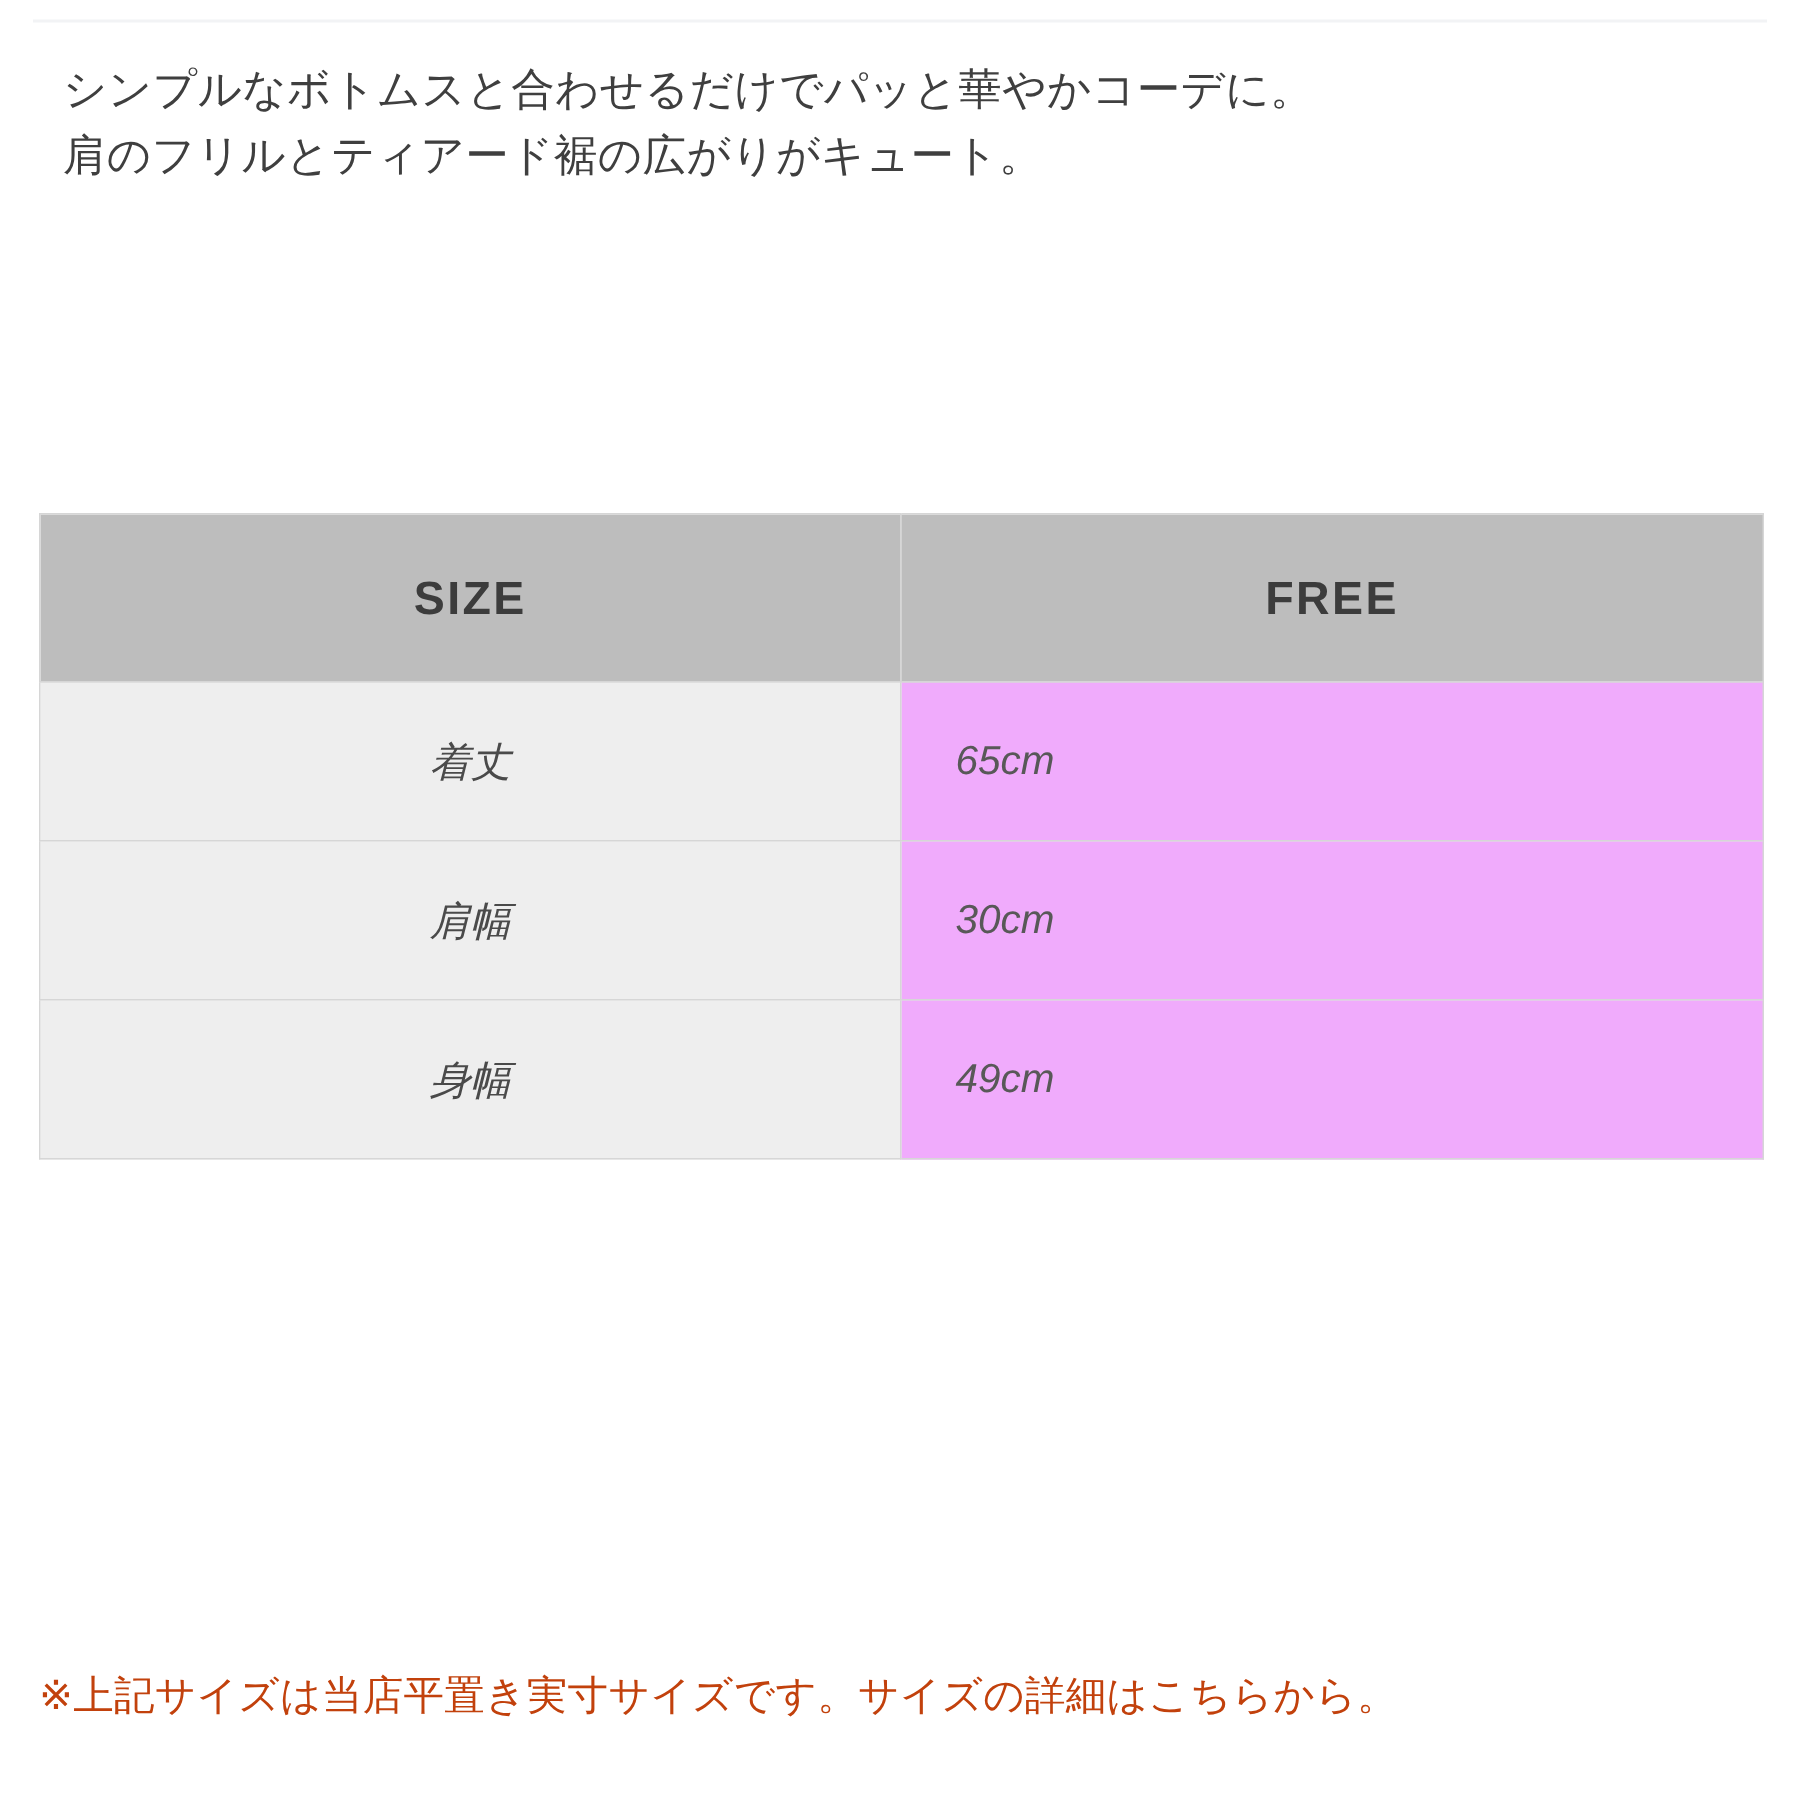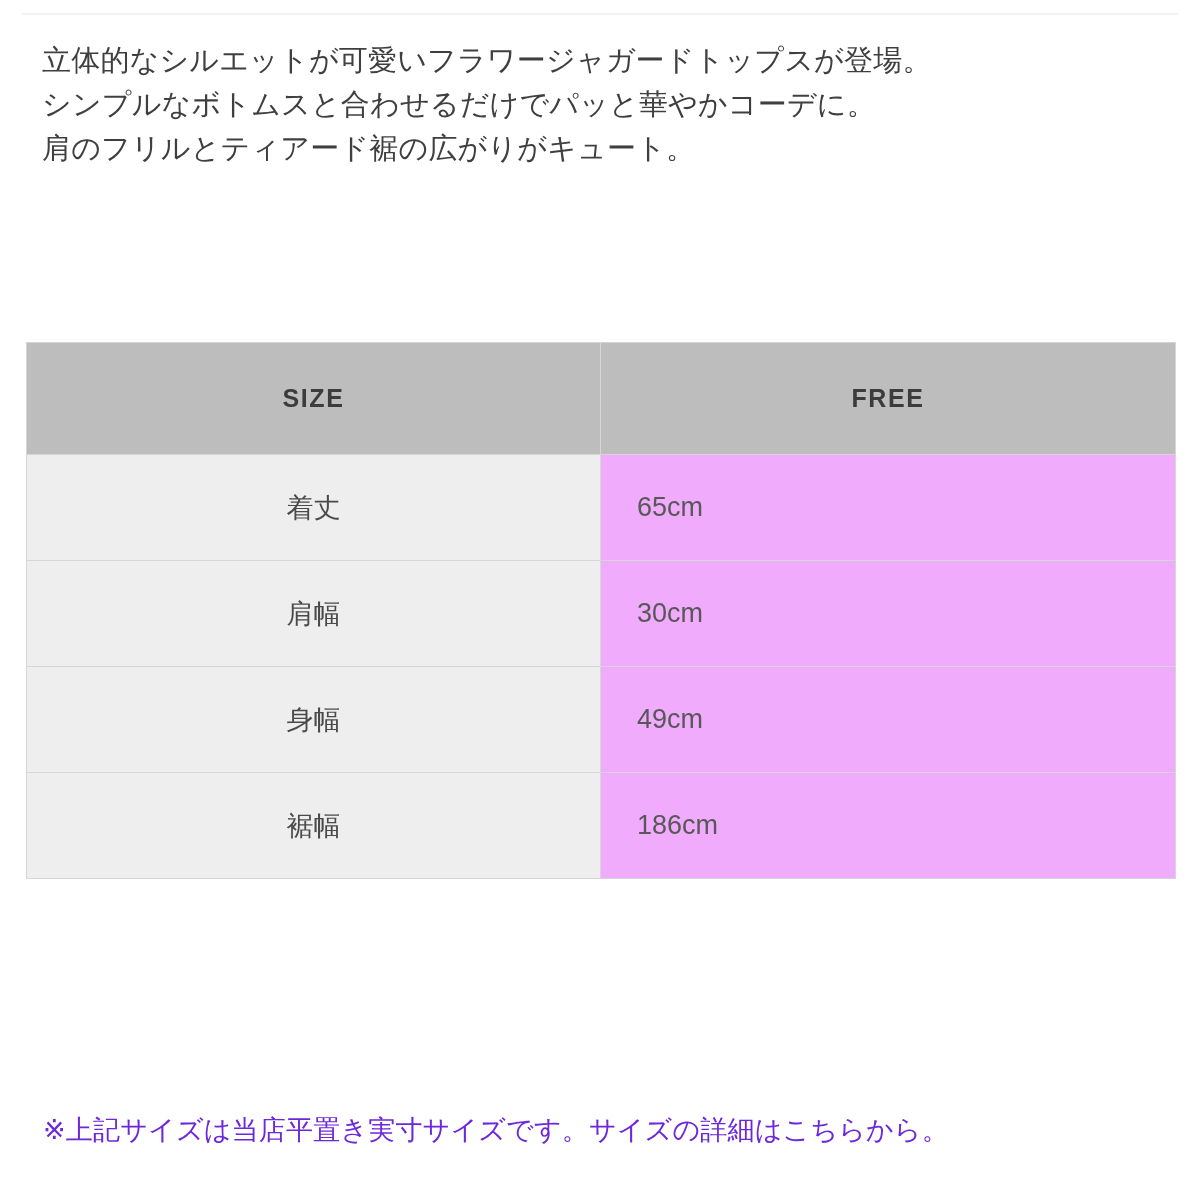--- a/index.html
+++ b/index.html
@@ -62,28 +62,28 @@
   .size-table td {
     border: 1px solid #d6d6d6;
     padding: 0;
     margin: 0;
   }
 
   .size-table thead th {
     height: 111px;
     background: #bdbdbd;
     color: #3c3c3c;
-    font-size: 25px;
+    font-size: 31px;
     font-weight: bold;
     letter-spacing: 1.6px;
     text-align: center;
     vertical-align: middle;
   }
 
-  .size-table tbody tr { height: 106px; }
+  .size-table tbody tr { height: 106px; font-style: italic; }
 
   .size-table td.label-cell {
     background: #eeeeee;
     color: #4a4a4a;
     font-size: 27px;
     text-align: center;
     vertical-align: middle;
   }
 
   .size-table td.value-cell {
@@ -91,38 +91,37 @@
     color: #585858;
     font-size: 27px;
     text-align: left;
     vertical-align: middle;
     padding-left: 36px;
   }
 
   
   .footnote {
     position: absolute;
-    left: 43px;
+    left: 26px;
     top: 1110px;
     font-size: 27px;
     line-height: 40px;
-    color: #6d28d9;
+    color: #c2410c;
     white-space: nowrap;
     letter-spacing: 0.2px;
   }
 </style>
 </head>
 <body>
 
 <div class="page">
 
   <div class="top-rule"></div>
 
   <div class="description">
-    <div class="line">立体的なシルエットが可愛いフラワージャガードトップスが登場。</div>
     <div class="line">シンプルなボトムスと合わせるだけでパッと華やかコーデに。</div>
     <div class="line">肩のフリルとティアード裾の広がりがキュート。</div>
   </div>
 
   <table class="size-table">
     <colgroup>
       <col class="c-label">
       <col class="c-value">
     </colgroup>
     <thead>
@@ -137,22 +136,18 @@
         <td class="value-cell">65cm</td>
       </tr>
       <tr>
         <td class="label-cell">肩幅</td>
         <td class="value-cell">30cm</td>
       </tr>
       <tr>
         <td class="label-cell">身幅</td>
         <td class="value-cell">49cm</td>
       </tr>
-      <tr>
-        <td class="label-cell">裾幅</td>
-        <td class="value-cell">186cm</td>
-      </tr>
     </tbody>
   </table>
 
   <div class="footnote">※上記サイズは当店平置き実寸サイズです。サイズの詳細はこちらから。</div>
 
 </div>
 
 </body></html>

